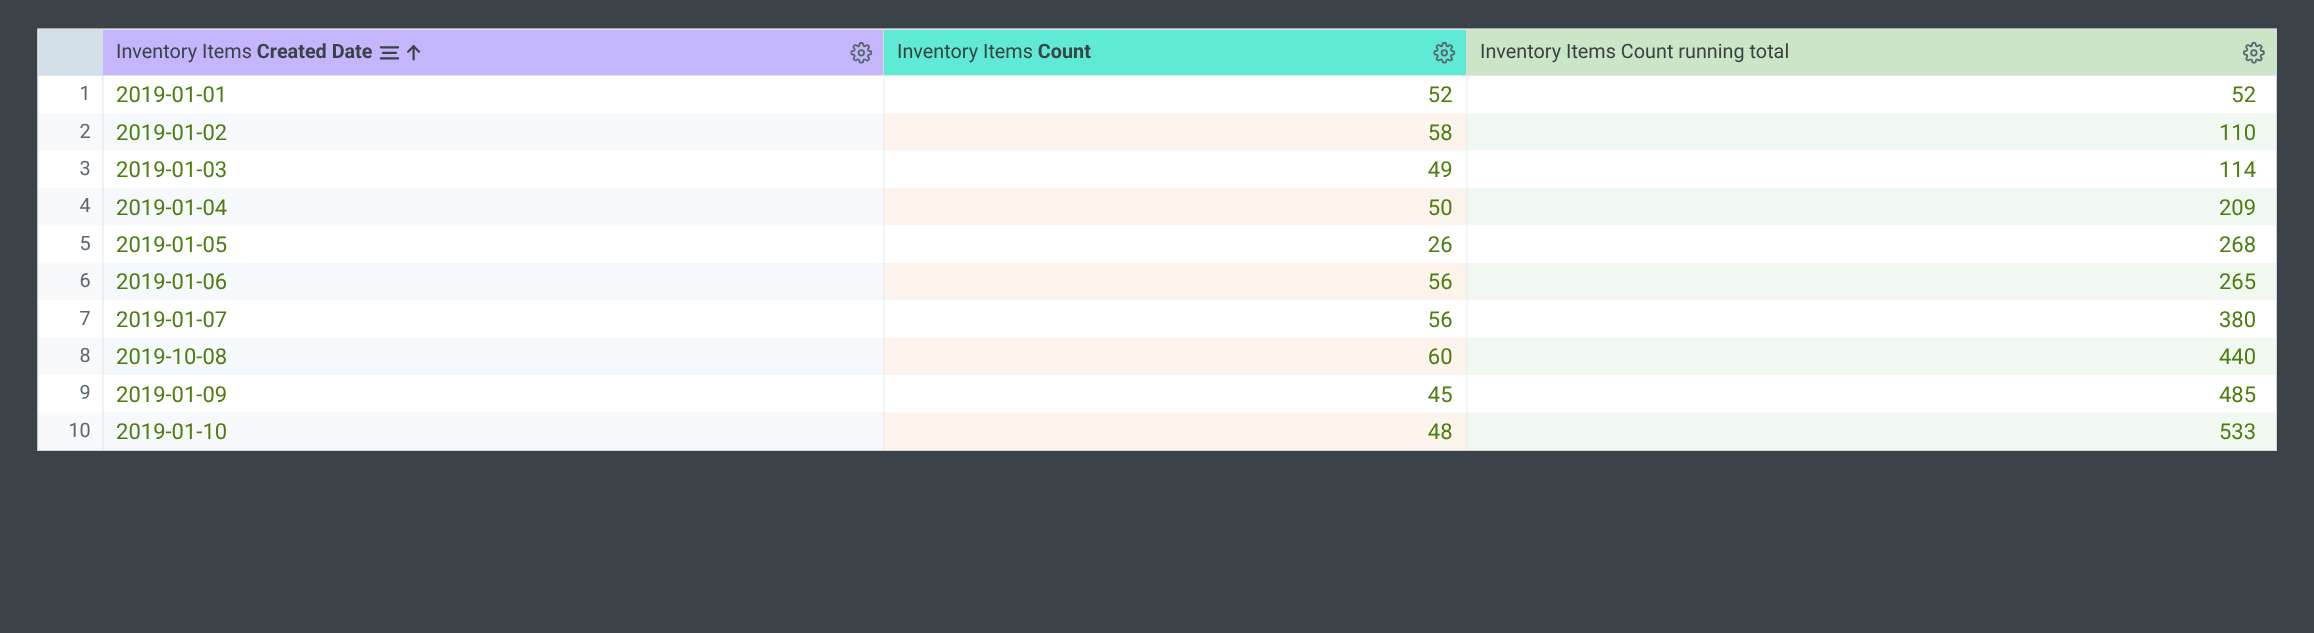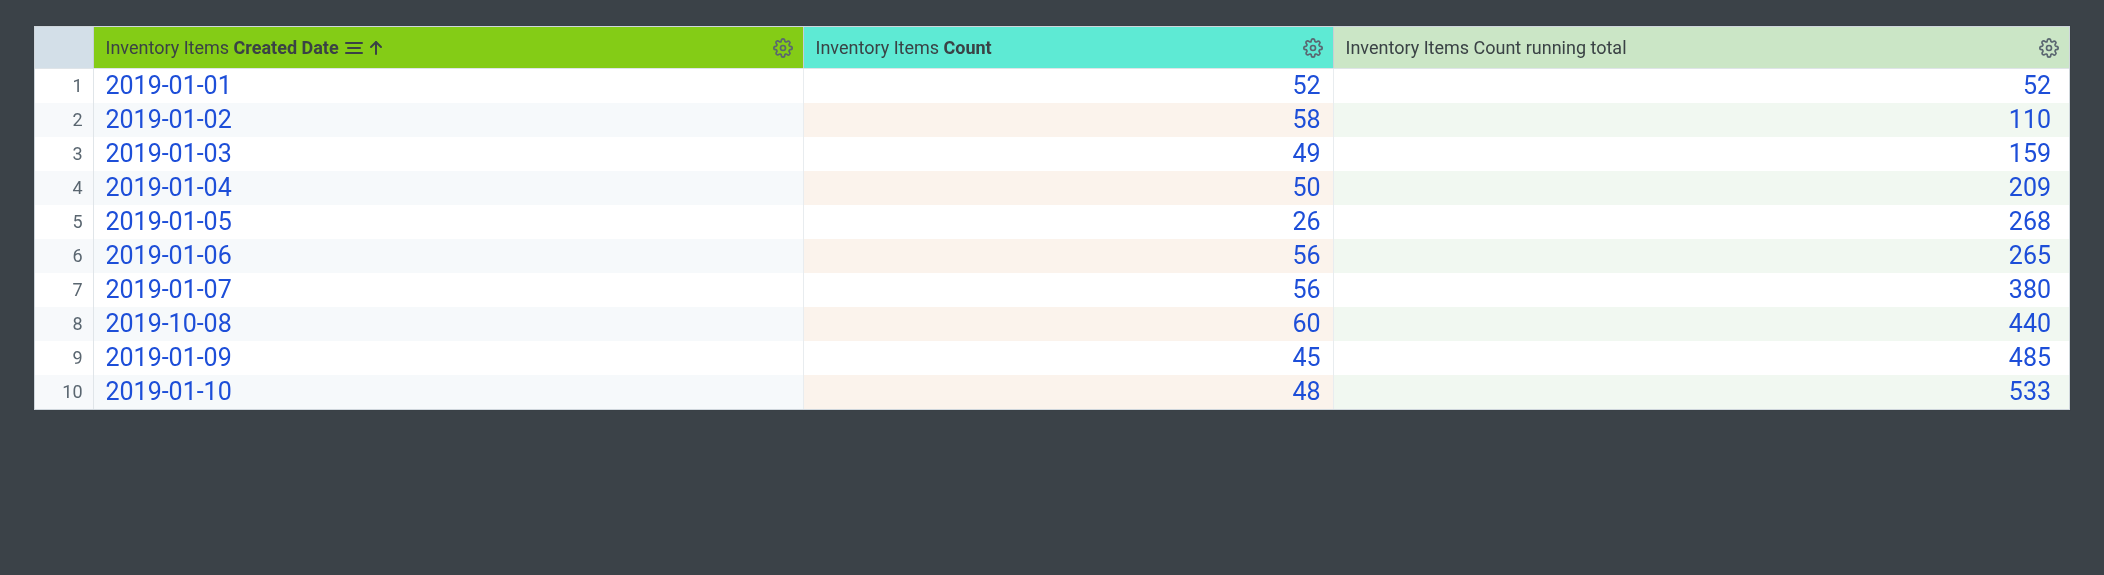--- a/index.html
+++ b/index.html
@@ -42,21 +42,21 @@
     position: relative;
     white-space: nowrap;
     color: #3a4245;
   }
   th:last-child { border-right: none; margin-left: 16px; }
 
   th.rownum-h {
     background: #d3dfe8;
     border-right: 1px solid #c5cfd7;
   }
-  th.col-date-h  { background: #84cc16; }
+  th.col-date-h  { background: #c4b5fd; }
   th.col-count-h { background: #5eead4; }
   th.col-total-h { background: #cbe6c6; }
 
   th .hdr-wrap {
     display: flex;
     align-items: center;
     gap: 6px;
     padding-right: 28px;
   }
   th .prefix { font-weight: 400; }
@@ -77,23 +77,23 @@
   th .sortglyph, th .arrowglyph {
     display: inline-flex;
     align-items: center;
     color: #3a4245;
   }
   th .sortglyph svg, th .arrowglyph svg { display: block; }
 
   td {
     padding: 6px 12px 6px 12px;
     border-right: 1px solid #e8ecef;
-    font-size: 25px;
+    font-size: 20px;
     line-height: 22px;
-    color: #1d4ed8;
+    color: #4d7c0f;
     vertical-align: middle;
     height: 22px;
   }
   td:last-child { border-right: none; }
 
   td.rownum {
     text-align: right;
     color: #5a6670;
     font-size: 18px;
     padding-right: 10px;
@@ -191,21 +191,21 @@
           <tr>
             <td class="rownum">2</td>
             <td class="c-date">2019-01-02</td>
             <td class="c-count">58</td>
             <td class="c-total">110</td>
           </tr>
           <tr>
             <td class="rownum">3</td>
             <td class="c-date">2019-01-03</td>
             <td class="c-count">49</td>
-            <td class="c-total">159</td>
+            <td class="c-total">114</td>
           </tr>
           <tr>
             <td class="rownum">4</td>
             <td class="c-date">2019-01-04</td>
             <td class="c-count">50</td>
             <td class="c-total">209</td>
           </tr>
           <tr>
             <td class="rownum">5</td>
             <td class="c-date">2019-01-05</td>

